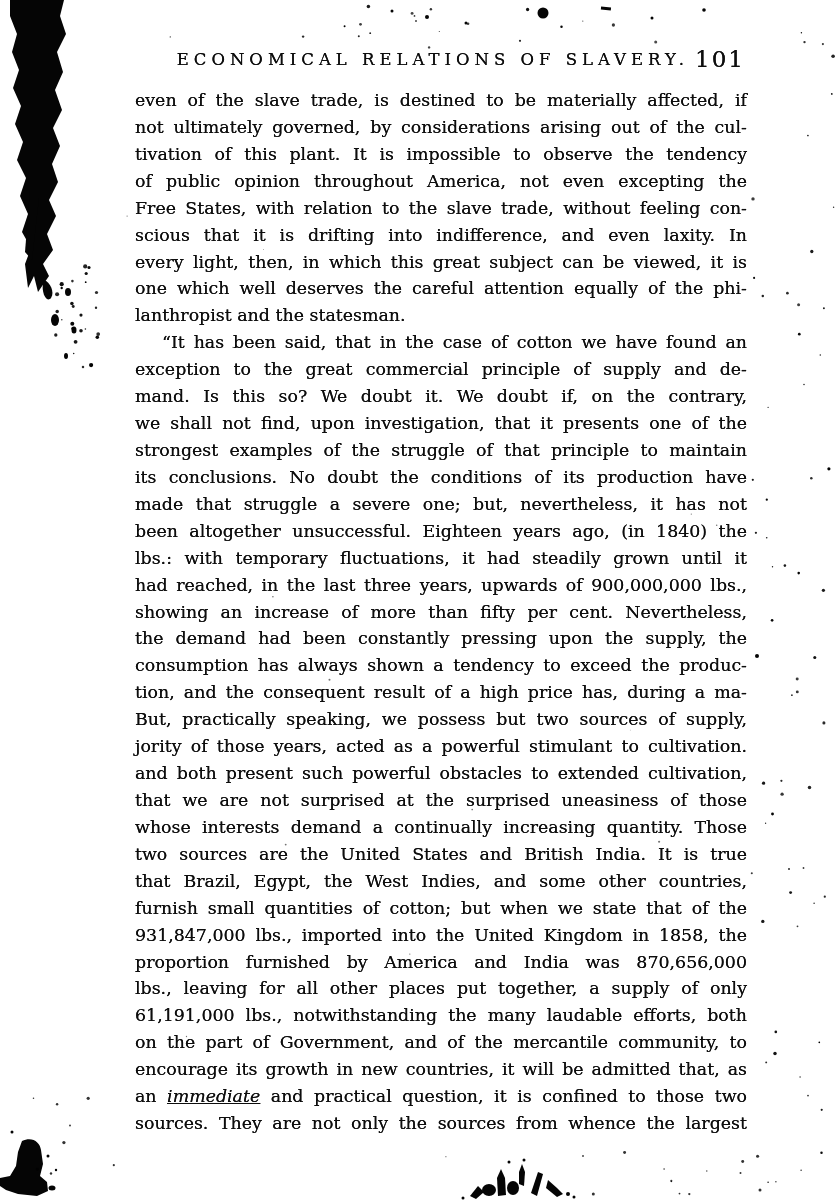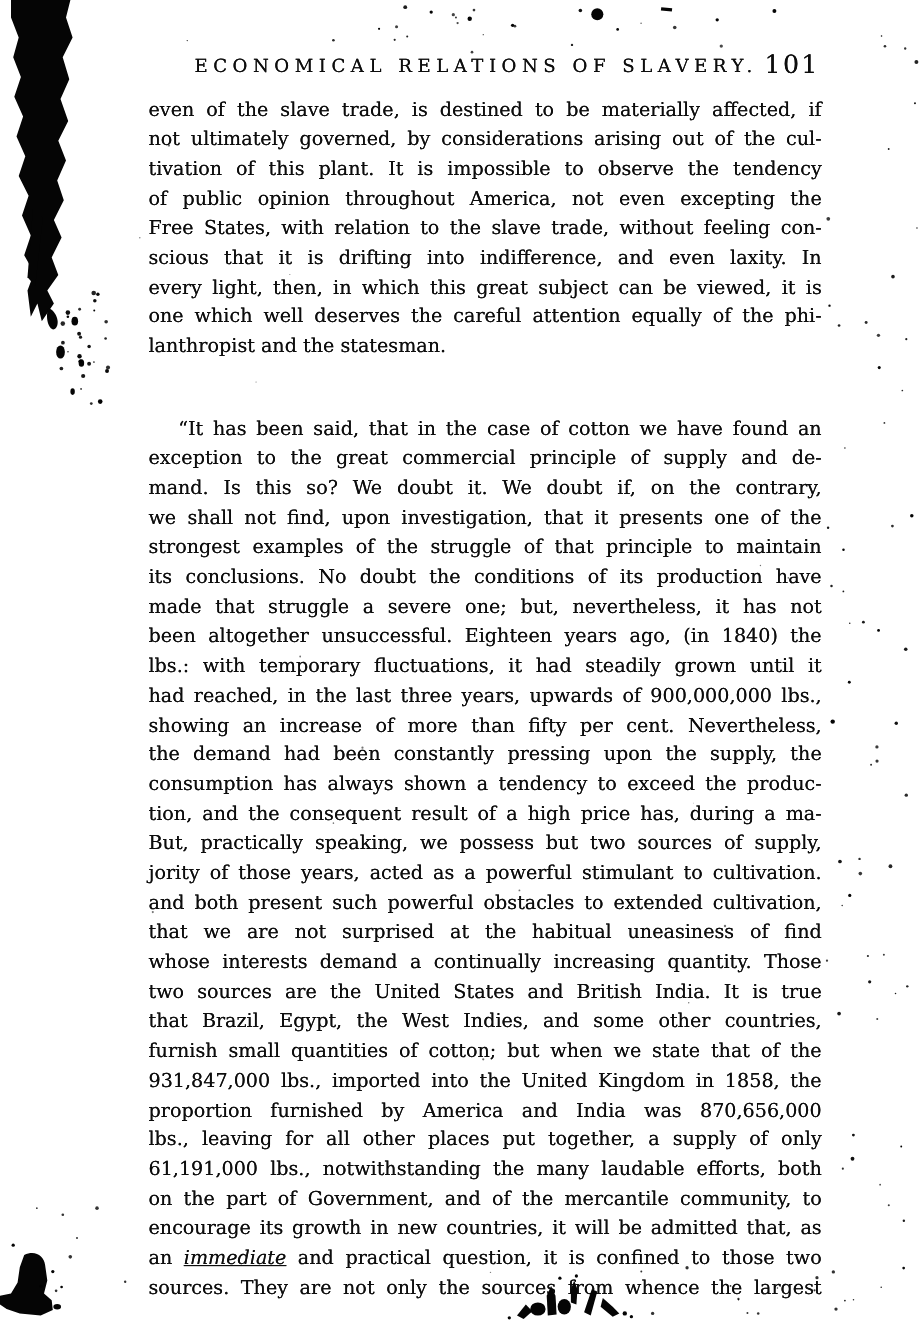--- a/index.html
+++ b/index.html
@@ -50,21 +50,21 @@
     width: 612px;
     font-size: 17.4px;
     line-height: 26.92px;
   }
   .line {
     text-align: justify;
     text-align-last: justify;
     white-space: normal;
     text-shadow: 0 0 0.6px rgba(0,0,0,0.85);
   }
-  .line.indent { text-indent: 27px; margin-top: 48px; }
+  .line.indent { text-indent: 27px; }
   .line.para-end { text-align-last: left; }
   .line i { font-style: italic; text-decoration: underline; }
   .artifacts {
     position: absolute;
     left: 0;
     top: 0;
     width: 840px;
     height: 1200px;
     pointer-events: none;
   }
@@ -99,21 +99,21 @@
       <div class="line">been altogether unsuccessful.  Eighteen years ago, (in 1840) the</div>
       <div class="line">lbs.: with temporary fluctuations, it had steadily grown until it</div>
       <div class="line">had reached, in the last three years, upwards of 900,000,000 lbs.,</div>
       <div class="line">showing an increase of more than fifty per cent.  Nevertheless,</div>
       <div class="line">the demand had been constantly pressing upon the supply, the</div>
       <div class="line">consumption has always shown a tendency to exceed the produc-</div>
       <div class="line">tion, and the consequent result of a high price has, during a ma-</div>
       <div class="line">But, practically speaking, we possess but two sources of supply,</div>
       <div class="line">jority of those years, acted as a powerful stimulant to cultivation.</div>
       <div class="line">and both present such powerful obstacles to extended cultivation,</div>
-      <div class="line">that we are not surprised at the habitual uneasiness of find</div>
+      <div class="line">that we are not surprised at the surprised uneasiness of those</div>
       <div class="line">whose interests demand a continually increasing quantity.  Those</div>
       <div class="line">two sources are the United States and British India.  It is true</div>
       <div class="line">that Brazil, Egypt, the West Indies, and some other countries,</div>
       <div class="line">furnish small quantities of cotton; but when we state that of the</div>
       <div class="line">931,847,000 lbs., imported into the United Kingdom in 1858, the</div>
       <div class="line">proportion furnished by America and India was 870,656,000</div>
       <div class="line">lbs., leaving for all other places put together, a supply of only</div>
       <div class="line">61,191,000 lbs., notwithstanding the many laudable efforts, both</div>
       <div class="line">on the part of Government, and of the mercantile community, to</div>
       <div class="line">encourage its growth in new countries, it will be admitted that, as</div>

